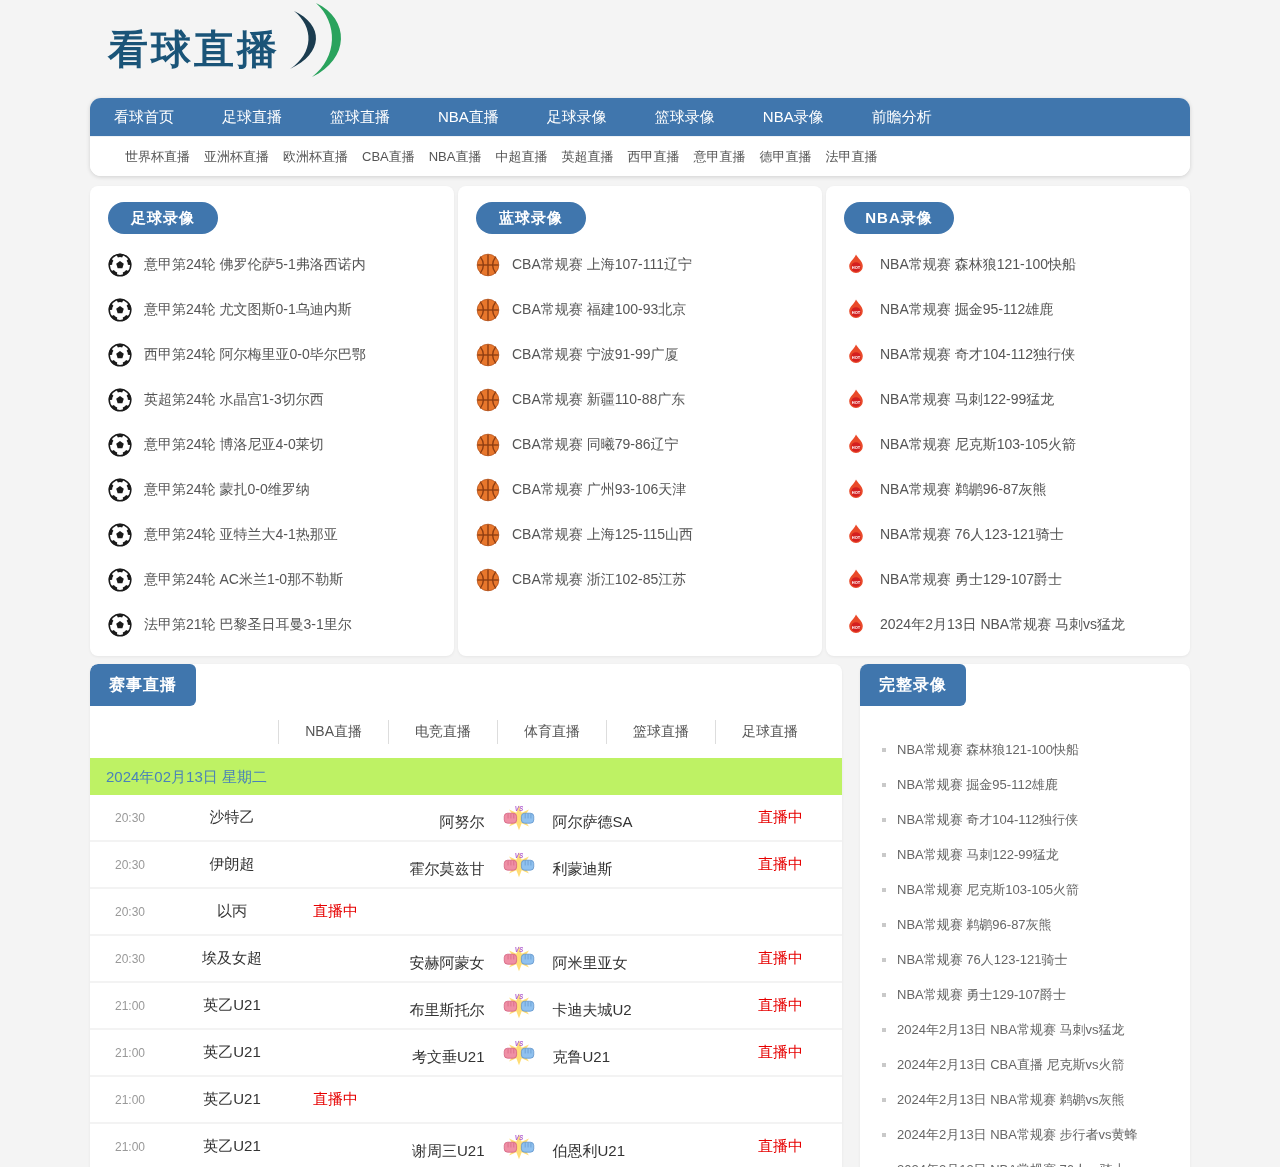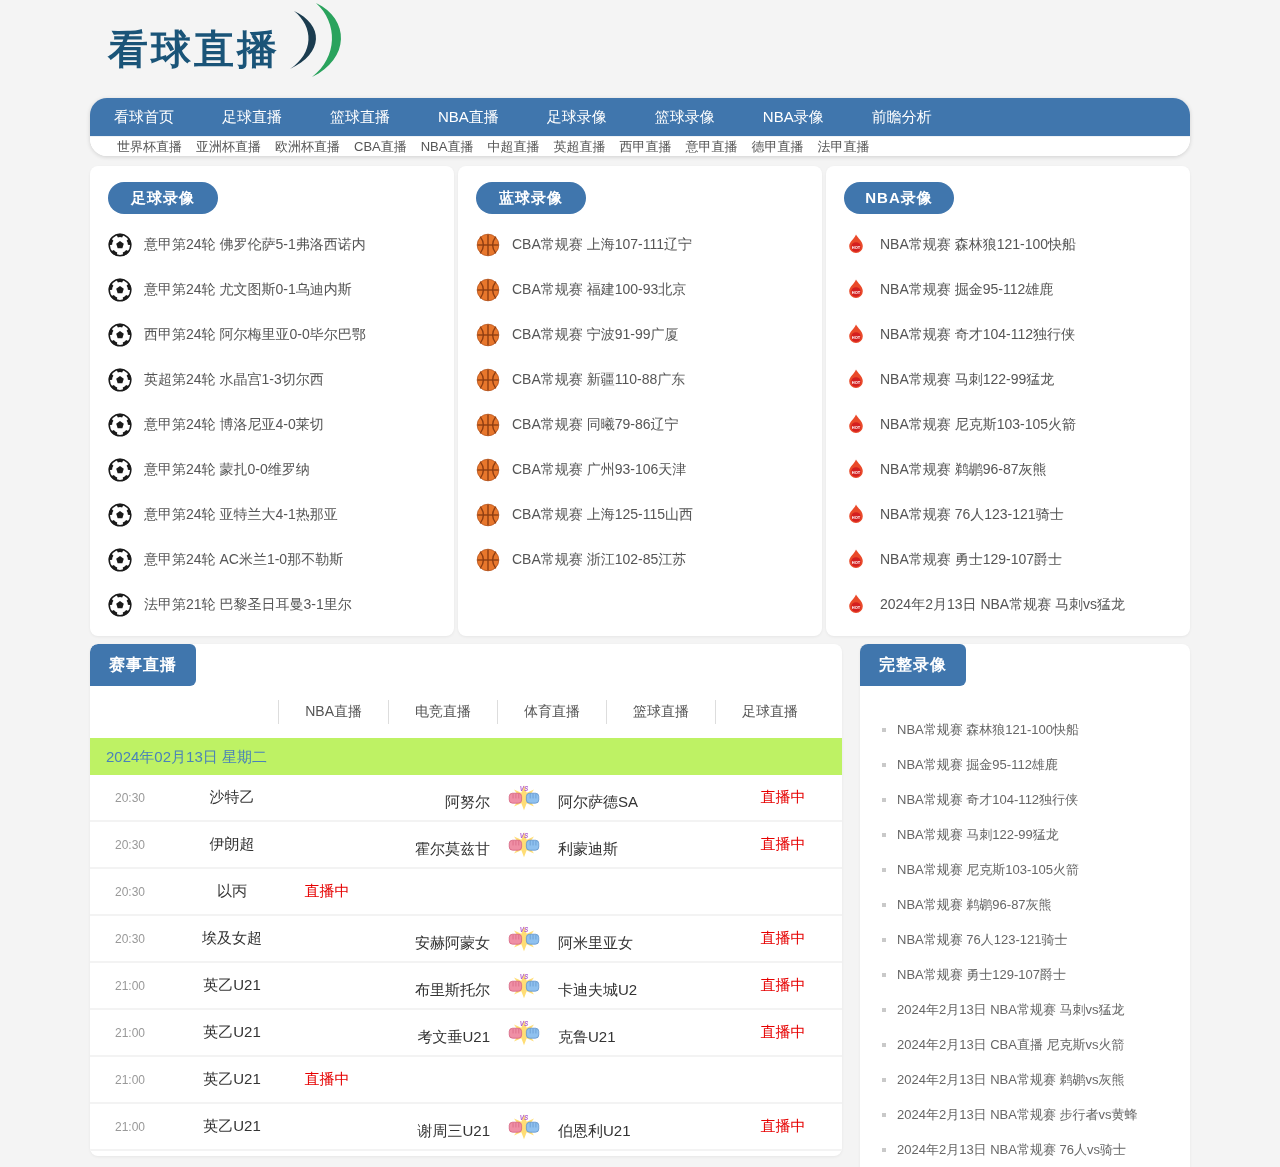--- a/index.html
+++ b/index.html
@@ -11,24 +11,24 @@
   }
   .page { width:1100px; margin:0 auto; }
 
   
   .header { height:98px; display:flex; align-items:center; padding-left:18px; }
   .logo { display:flex; align-items:center; cursor:pointer; }
   .logo-text { font-size:40px; font-weight:bold; color:#1a5478; letter-spacing:3px; }
   .logo-swoosh { margin-left:6px; margin-top:-14px; }
 
   
-  .nav-wrap { border-radius:17px; box-shadow:0 1px 4px rgba(0,0,0,.15); overflow:hidden; background:#fff; }
+  .nav-wrap { border-radius:11px; box-shadow:0 1px 4px rgba(0,0,0,.15); overflow:hidden; background:#fff; }
   .mainnav { background:#4076ad; display:flex; height:38px; align-items:center; }
   .mainnav-item { color:#fff; font-size:15px; padding:0 24px; line-height:38px; cursor:pointer; white-space:nowrap; }
-  .subnav { background:#fff; height:20px; display:flex; align-items:center; padding:0 20px; border-top:1px solid #eef2f6; }
+  .subnav { background:#fff; height:40px; display:flex; align-items:center; padding:0 28px; border-top:1px solid #eef2f6; }
   .subnav-item { color:#555; font-size:13px; padding:0 7px; cursor:pointer; white-space:nowrap; }
 
   
   .card { background:#fff; border-radius:8px; box-shadow:0 1px 3px rgba(0,0,0,.06); }
   .cards-row { display:flex; gap:4px; margin-top:10px; }
   .recap-card { flex:1; padding:16px 0 8px; height:470px; }
   .pill {
     display:inline-flex; justify-content:center; align-items:center;
     min-width:110px; height:32px; padding:0 18px;
     background:#4076ad; color:#fff; font-size:15px; font-weight:bold;
@@ -51,21 +51,21 @@
   .live-tab { font-size:14px; color:#555; padding:3px 26px; border-left:1px solid #ddd; cursor:pointer; white-space:nowrap; }
   .date-bar { height:37px; line-height:37px; background:#bef264; color:#4a82b8; font-size:15px; padding-left:16px; }
 
   .match-row { height:47px; display:flex; align-items:center; border-bottom:2px solid #f3f3f3; cursor:pointer; }
   .m-time { width:78px; padding-left:25px; color:#999; font-size:12px; flex:0 0 78px; }
   .m-league { width:128px; flex:0 0 128px; text-align:center; color:#333; font-size:15px; }
   .m-center { flex:1; display:flex; align-items:flex-end; }
   .m-home { flex:1; text-align:right; color:#333; font-size:15px; padding-right:14px; white-space:nowrap; }
   .m-away { flex:1; text-align:left; color:#333; font-size:15px; padding-left:14px; white-space:nowrap; }
   .m-vs { width:40px; height:29px; flex:0 0 40px; display:flex; }
-  .m-status { width:62px; flex:0 0 62px; margin-right:28px; color:#e60000; font-size:15px; text-align:center; cursor:pointer; text-decoration:none; }
+  .m-status { width:62px; flex:0 0 62px; margin-right:39px; color:#e60000; font-size:15px; text-align:right; cursor:pointer; text-decoration:none; }
 
   .side-card { flex:1; min-height:512px; padding-bottom:10px; }
   .side-list { list-style:none; margin-top:26px; padding:0 14px 0 22px; }
   .side-item { height:35px; display:flex; align-items:center; font-size:13px; color:#666; cursor:pointer; white-space:nowrap; overflow:hidden; }
   .bullet { width:4px; height:4px; background:#c9c9c9; margin-right:11px; flex:0 0 4px; }
 </style>
 </head>
 <body>
 
 <svg width="0" height="0" style="position:absolute">

